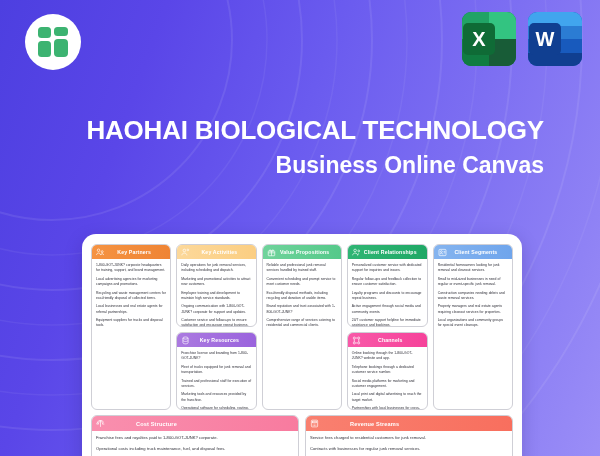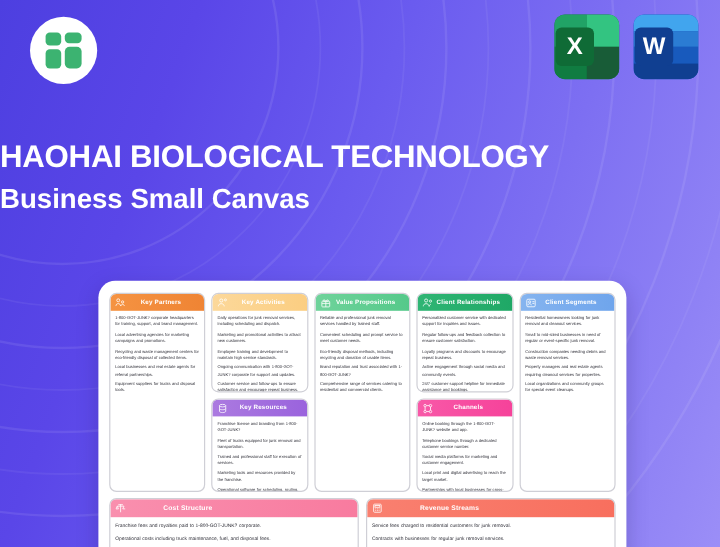--- a/index.html
+++ b/index.html
@@ -43,21 +43,21 @@
   .word .q4  { left:0;    top:41px; width:54px; height:13px; background:#103f91; }
   .oi-badge {
     position:absolute; left:1px; top:11px; width:32px; height:32px;
     border-radius:5px; display:flex; align-items:center; justify-content:center;
     color:#fff; font-weight:bold; font-size:20px; line-height:1;
   }
   .excel .oi-badge { background:#0f6b36; }
   .word  .oi-badge { background:#103f91; }
 
   .titleblock {
-    position:absolute; left:0; top:116px; width:544px; text-align:left;
+    position:absolute; left:0; top:116px; width:544px; text-align:right;
   }
   .t-main {
     color:#ffffff; font-size:26px; font-weight:bold; letter-spacing:-0.2px;
     line-height:1.12; white-space:nowrap;
   }
   .t-sub {
     color:#ffffff; font-size:23px; font-weight:bold; margin-top:8px;
     line-height:1.12;
   }
 
@@ -163,21 +163,21 @@
       <span class="q q1"></span>
         <span class="q q2"></span>
         <span class="q q3"></span>
         <span class="q q4"></span>
       <span class="oi-badge">W</span>
     </div>
   </div>
 
   <div class="titleblock">
     <div class="t-main">HAOHAI BIOLOGICAL TECHNOLOGY</div>
-    <div class="t-sub">Business Small Canvas</div>
+    <div class="t-sub">Business Online Canvas</div>
   </div>
 
   <div class="panel">
 
     <div class="cols">
 
       <div class="col c1">
         <div class="card tall-a">
           <div class="chead h-kp">
             <span class="gl">

